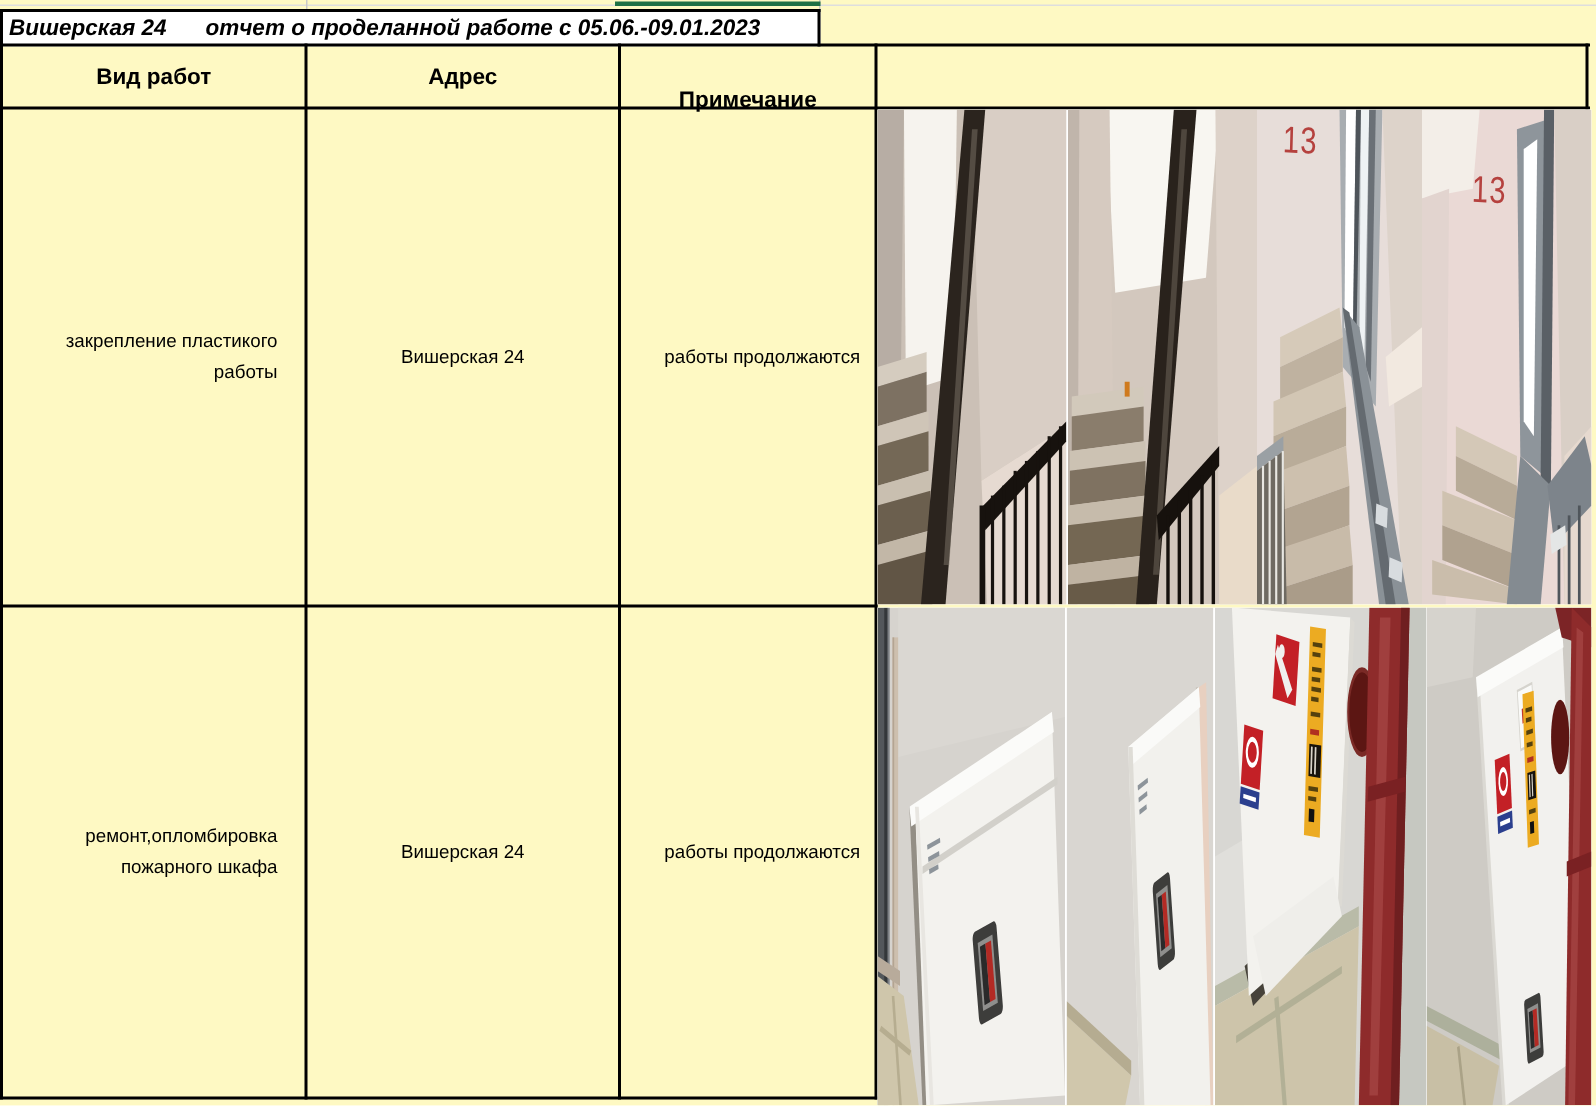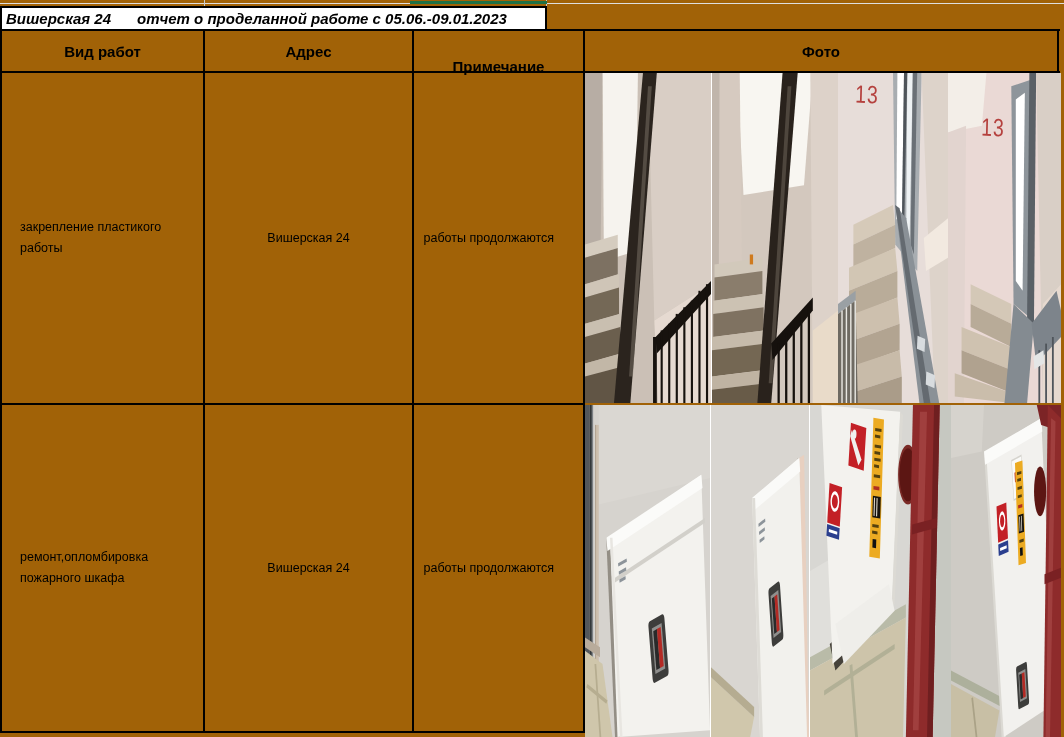--- a/index.html
+++ b/index.html
@@ -1,21 +1,21 @@
 <!DOCTYPE html>
 <html><head>
 <meta charset="utf-8">
 <style>
   html,body{margin:0;padding:0;background:#ffffff;}
-  #canvas{position:relative;width:1064px;height:737px;background:#a16207;overflow:hidden;
+  #canvas{position:relative;width:1064px;height:737px;background:#fef9c3;overflow:hidden;
           font-family:"Liberation Sans", sans-serif;color:#000;}
   .hline,.vline{position:absolute;background:#000;}
   .gridline{position:absolute;background:#c9c9c9;}
   .green-sel{position:absolute;background:#1e7145;}
-  .cell{position:absolute;display:flex;align-items:center;justify-content:center;text-align:left;}
+  .cell{position:absolute;display:flex;align-items:center;justify-content:center;text-align:right;}
   .title-row{position:absolute;left:0;top:6px;width:547px;height:25px;background:#fff;}
   .title-text{position:absolute;top:0;height:25px;display:flex;align-items:center;
               font-size:15px;font-weight:bold;font-style:italic;white-space:nowrap;}
   .hdr{font-size:15px;font-weight:bold;}
   .body-txt{font-size:12.5px;line-height:21px;}
   .photo-strip{position:absolute;display:flex;align-items:stretch;background:#fff;}
   .photo{position:relative;height:100%;overflow:hidden;}
   .photo svg{display:block;width:100%;height:100%;}
   .floor-num{position:absolute;color:#b5413e;font-size:25px;font-weight:500;
              transform:scaleX(.78) rotate(2deg);letter-spacing:1px;font-family:"Liberation Sans",sans-serif;}
@@ -48,23 +48,20 @@
   <div class="vline" style="left:1057px;top:29px;width:2px;height:44px;"></div>
 
   <div class="cell hdr" style="left:2px;top:31px;width:201px;height:40px;">
       <span>Вид работ</span>
     </div>
   <div class="cell hdr" style="left:205px;top:31px;width:207px;height:40px;">
       <span>Адрес</span>
     </div>
   <div class="cell hdr" style="left:414px;top:46px;width:169px;height:40px;">
       <span>Примечание</span>
-    </div>
-  <div class="cell hdr" style="left:585px;top:31px;width:472px;height:40px;">
-      <span>Фото</span>
     </div>
 
   <div class="cell body-txt" style="left:2px;top:73px;width:201px;height:330px;">
       <span style="display:block;width:165px;">закрепление пластикого работы</span>
     </div>
   <div class="cell body-txt" style="left:205px;top:73px;width:207px;height:330px;">
       <span>Вишерская 24</span>
     </div>
   <div class="cell body-txt" style="left:414px;top:73px;width:169px;height:330px;">
       <span style="display:block;width:150px;">работы продолжаются</span>

